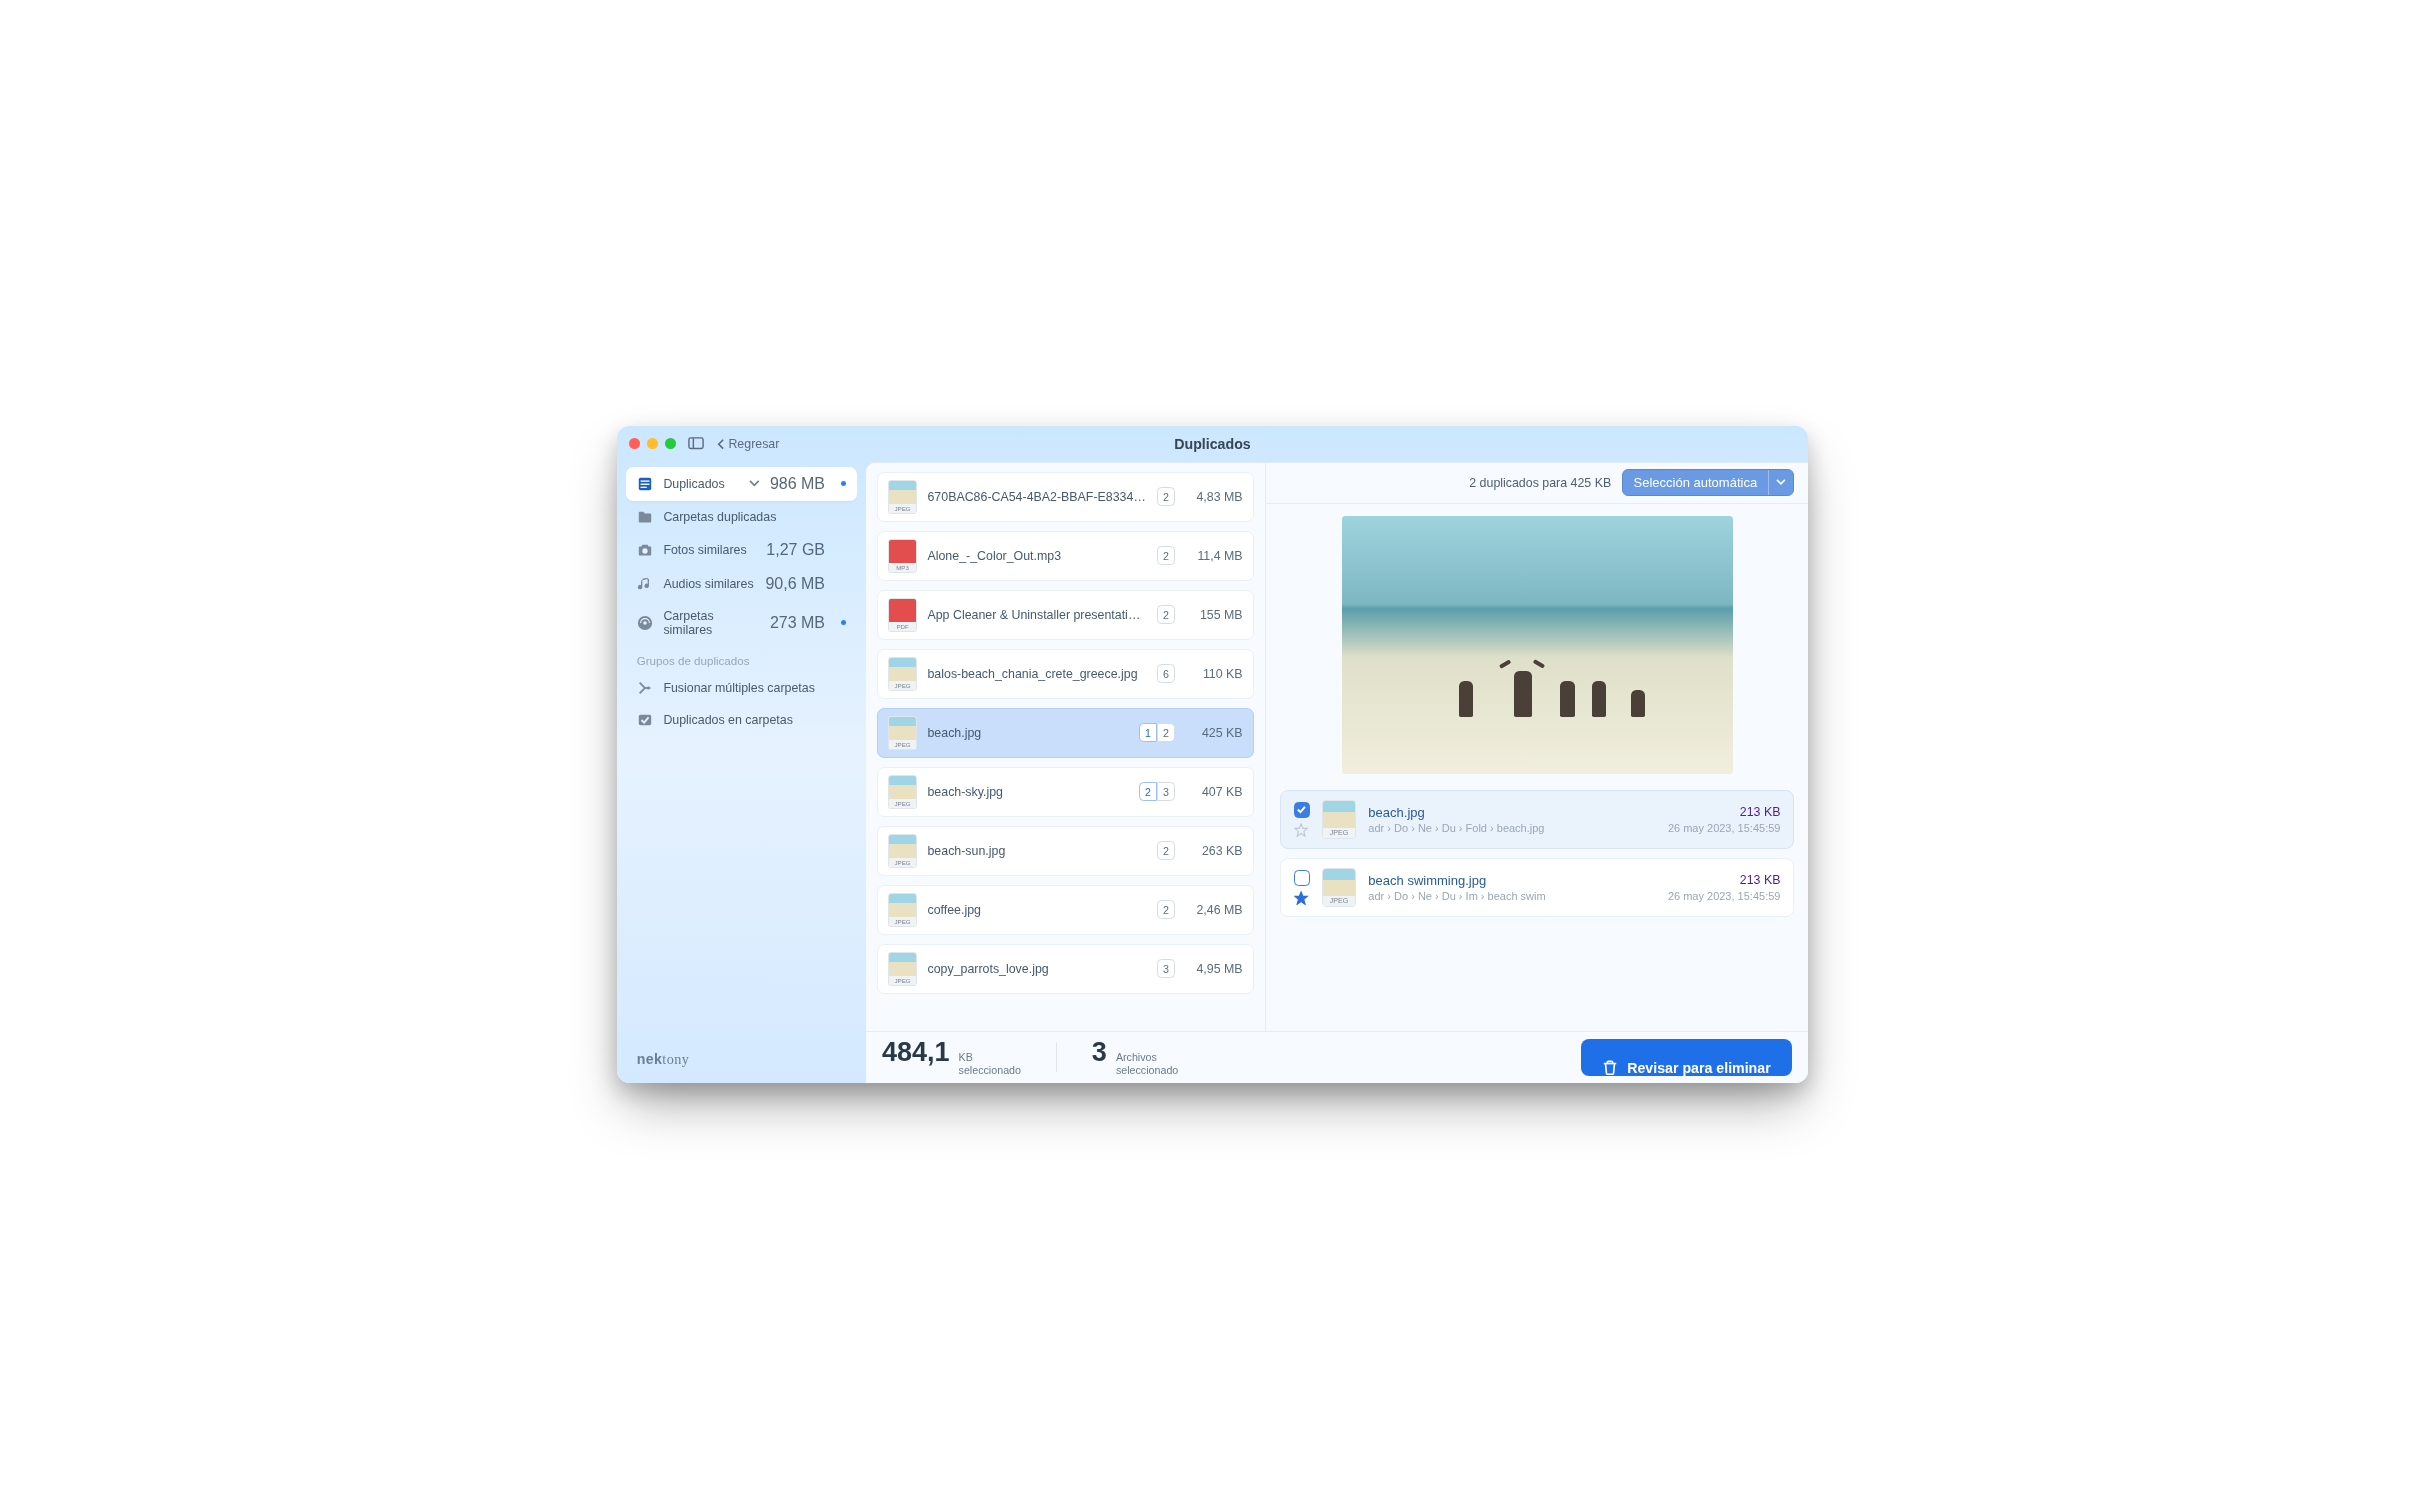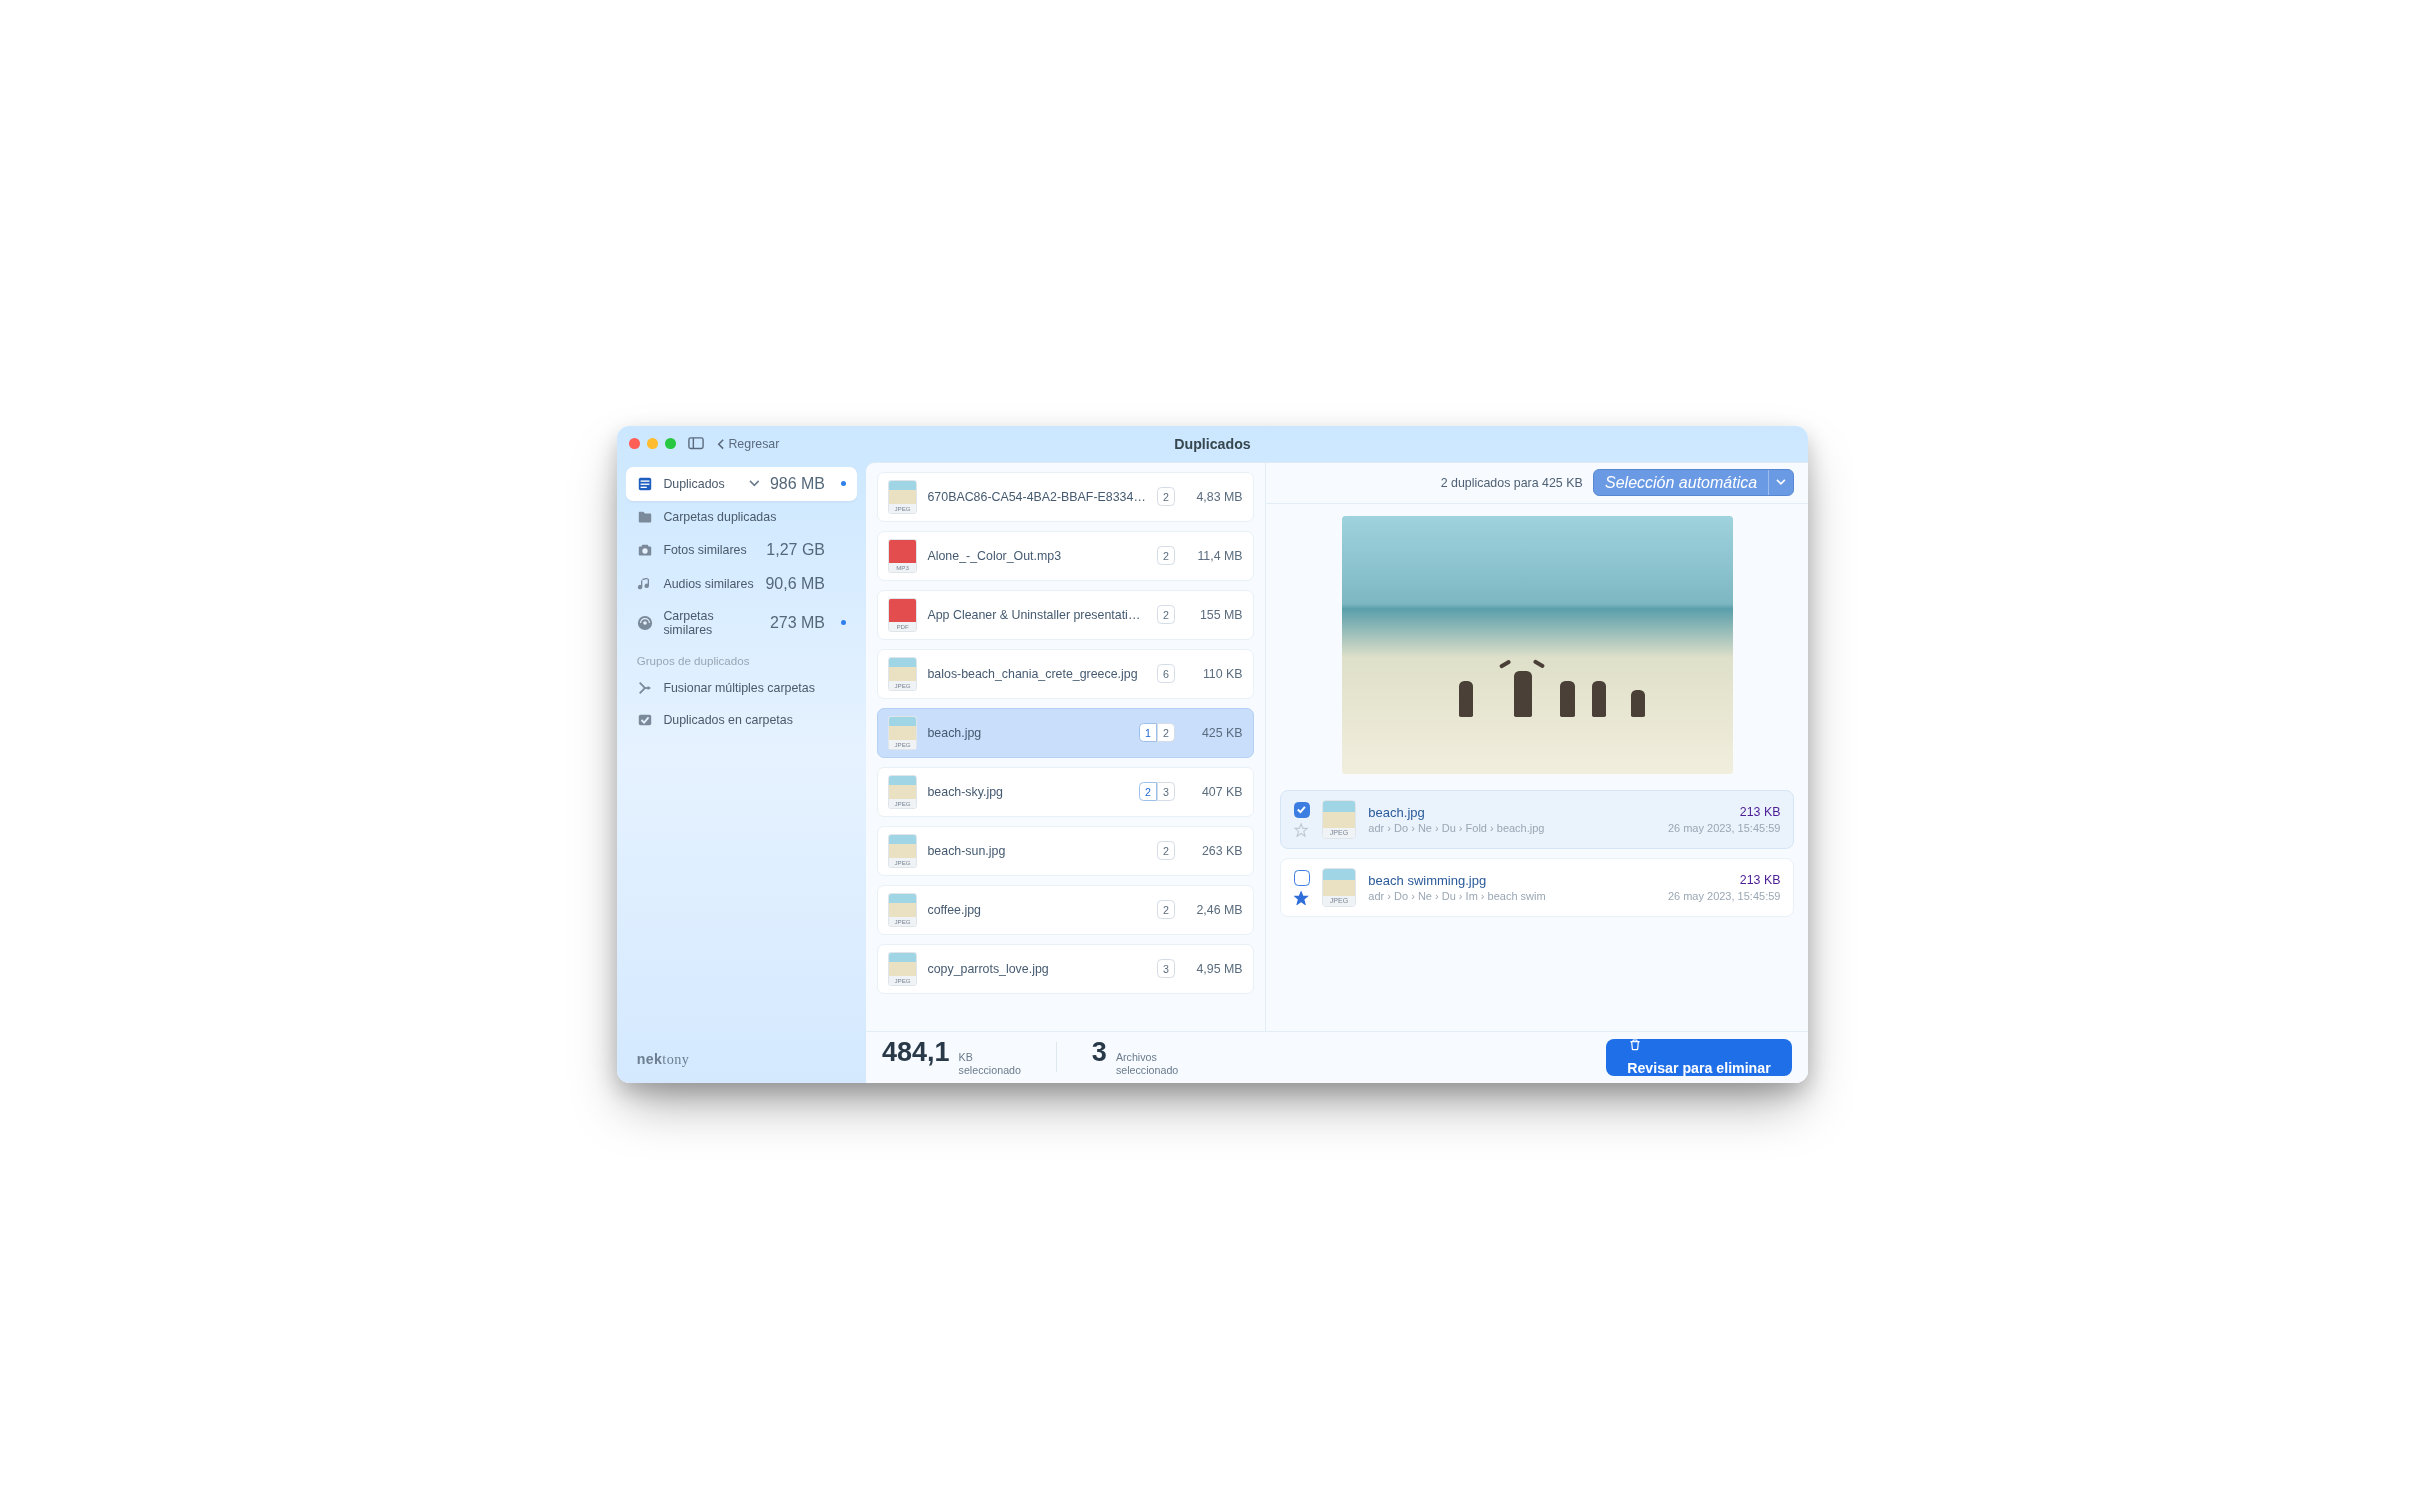--- a/index.html
+++ b/index.html
@@ -48,21 +48,21 @@
 .badge { min-width: 18px; height: 19.5px; border: 0.9px solid #d4dde6; background: #fff; color: #5a6c7e; font-size: 10.7px; display: flex; align-items: center; justify-content: center; padding: 0 4.4px; }
 .badge:first-child { border-radius: 4.4px 0 0 4.4px; }
 .badge:last-child { border-radius: 0 4.4px 4.4px 0; }
 .badge.single { border-radius: 4.4px; }
 .badge.sel { color: #1d66d0; border-color: #9ec0ea; }
 .rsize { width: 57px; text-align: right; color: #5a6c7e; font-size: 12.4px; }
 .detail-pane { flex: 1; display: flex; flex-direction: column; min-width: 0; }
 .detail-header { height: 41px; display: flex; align-items: center; padding: 0 14.2px; border-bottom: 0.9px solid #e3edf6; gap: 10.7px; }
 .detail-summary { flex: 1; text-align: right; color: #4f6074; font-size: 12.4px; }
 .auto-btn { background: #6a9ae4; color: #fff; border: 0.9px solid #5787d1; border-radius: 6.2px; height: 27px; display: flex; align-items: center; overflow: hidden; }
-.auto-btn .lbl { padding: 0 10.7px; font-size: 16px; font-style: italic; }
+.auto-btn .lbl { padding: 0 10.7px; font-size: 13px; }
 .auto-btn .dd { width: 25px; height: 100%; display: flex; align-items: center; justify-content: center; border-left: 0.9px solid rgba(255,255,255,.35); }
 .detail-body { flex: 1; padding: 12.4px 14.2px; overflow: auto; }
 .preview { width: 391px; height: 258px; margin: 0 auto 16px; border-radius: 3.6px; background: linear-gradient(180deg, #9fd3de 0%, #7db7c2 34%, #5a9fab 36%, #dfe0c9 55%, #f1eedd 100%); position: relative; overflow: hidden; }
 .preview::after { content: ""; position: absolute; inset: 0; background: radial-gradient(1.8px 1.8px at 50% 42%, #333 50%, transparent 51%) 0 0 / 53px 889px, radial-gradient(1.8px 1.8px at 30% 44%, #333 50%, transparent 51%) 0 0 / 80px 889px; opacity: .15; pointer-events: none; }
 .person { position: absolute; bottom: 22%; width: 14.2px; height: 36px; background: #4a4037; border-radius: 5.3px 5.3px 1.8px 1.8px; }
 .person::before, .person::after { content: ""; position: absolute; background: #4a4037; }
 .person.p1 { left: 44%; width: 18px; height: 46px; }
 .person.p1::before { top: -9px; left: -14.2px; width: 12.4px; height: 3.6px; border-radius: 1.8px; transform: rotate(-30deg); }
 .person.p1::after { top: -9px; right: -14.2px; width: 12.4px; height: 3.6px; border-radius: 1.8px; transform: rotate(30deg); }
 .person.p2 { left: 30%; }
@@ -86,21 +86,21 @@
 .dup-path .seg::after { content: " › "; color: #9aa7b4; }
 .dup-path .seg:last-child::after { content: ""; }
 .dup-meta { text-align: right; white-space: nowrap; }
 .dup-size { color: #4c1d95; font-size: 12.4px; }
 .dup-date { color: #9aa7b4; font-size: 11px; margin-top: 2.7px; }
 .footer { height: 52px; border-top: 0.9px solid #e3edf6; background: #f7fbff; display: flex; align-items: center; padding: 0 16px; gap: 35px; }
 .stat { display: flex; align-items: baseline; gap: 9px; }
 .stat .big { font-size: 27px; font-weight: 700; color: #2a3948; }
 .stat .sub { display: flex; flex-direction: column; font-size: 10.7px; color: #6a7b8c; line-height: 1.25; }
 .divider { width: 0.9px; height: 30px; background: #e0e8ef; }
-.review-btn { margin-left: auto; background: #1f6fe8; color: #fff; border: none; border-radius: 8px; height: 37px; padding: 0 21.3px; font-size: 14.2px; font-weight: 600; display: flex; align-items: flex-start; gap: 9px; cursor: pointer; flex-direction: column; }
+.review-btn { margin-left: auto; background: #1f6fe8; color: #fff; border: none; border-radius: 8px; height: 37px; padding: 0 21.3px; font-size: 14.2px; font-weight: 600; display: flex; align-items: flex-end; gap: 9px; cursor: pointer; }
 svg { display: block; }
 </style>
 </head>
 <body>
 
 <div class="window">
 
   <div class="titlebar">
     <div class="traffic">
       <span class="tl-red"></span>

